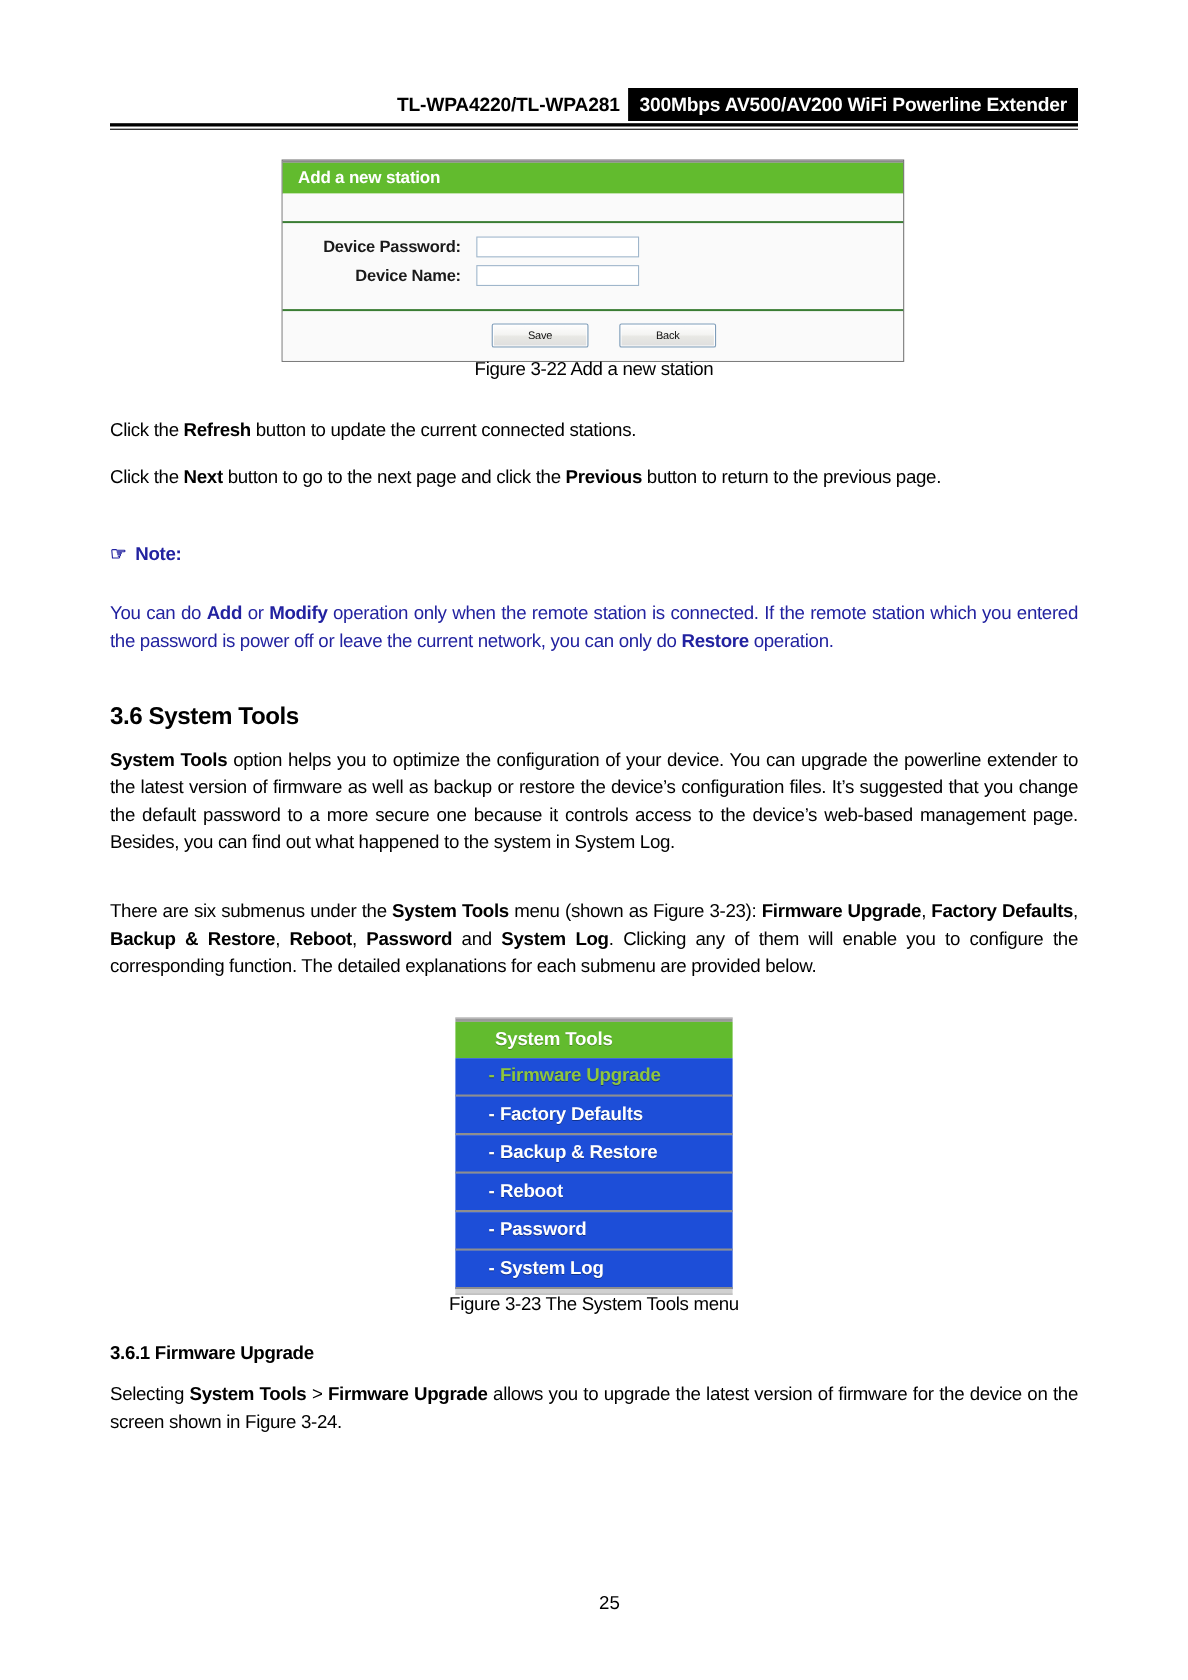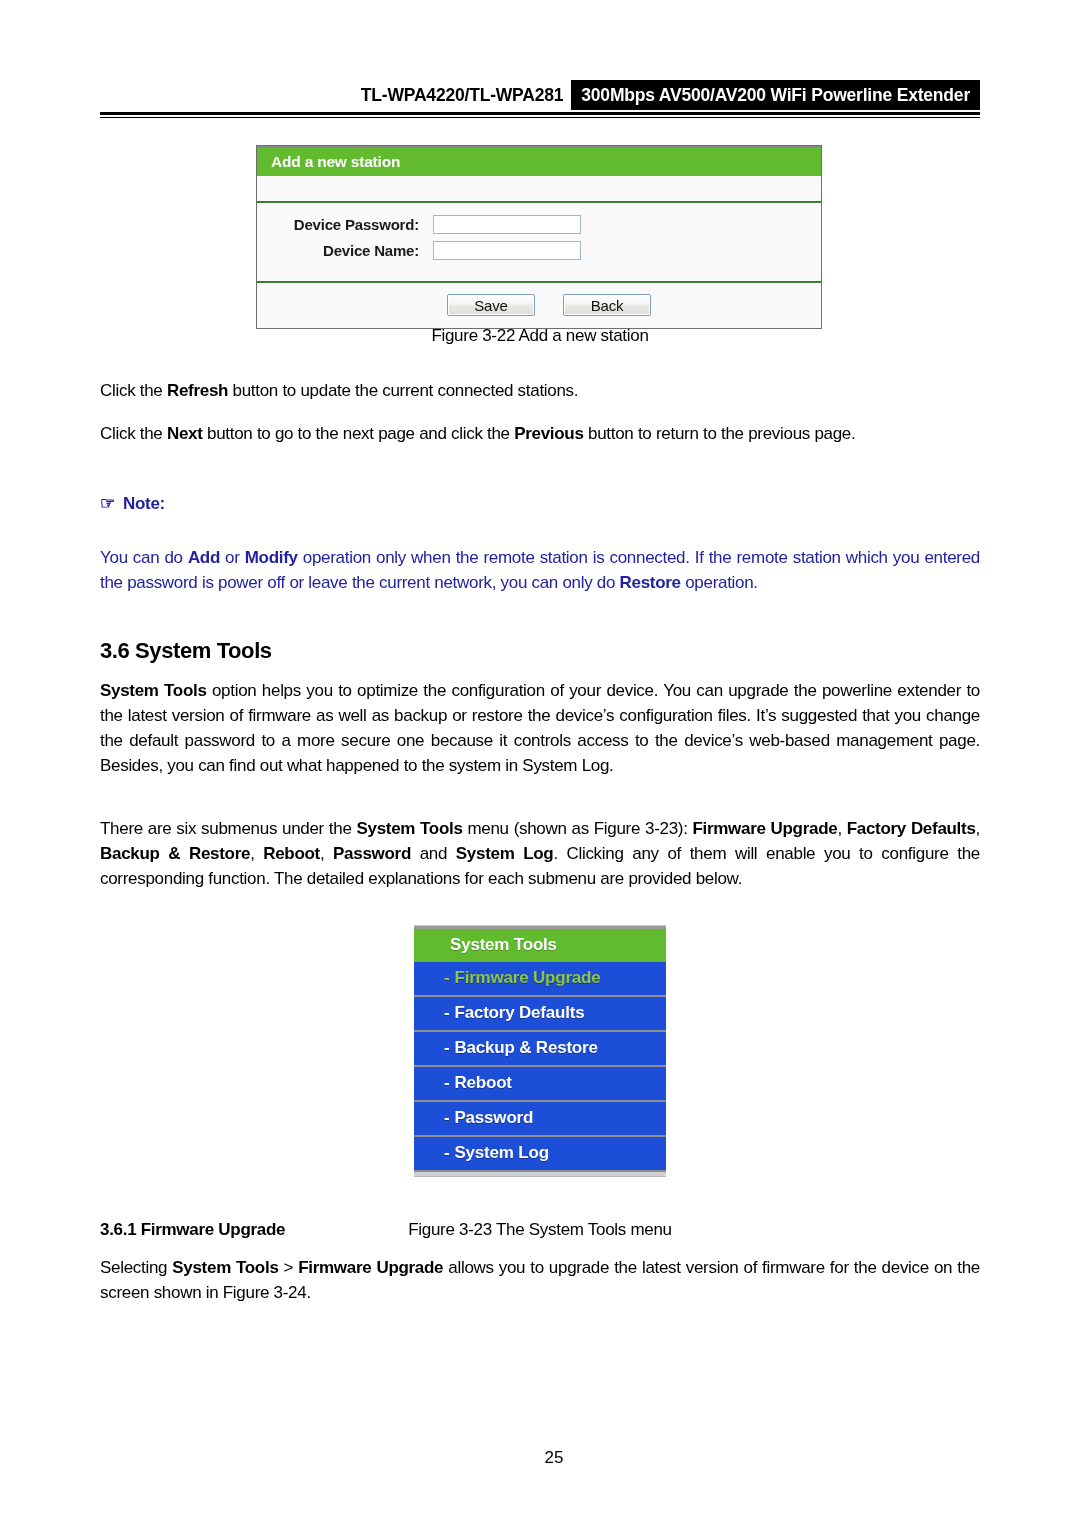--- a/index.html
+++ b/index.html
@@ -146,21 +146,21 @@
     gap: 28px;
     padding-left: 20px;
   }
   .btn {
     width: 88px;
     height: 22px;
     background: linear-gradient(to bottom, #fefefe 0%, #f4f4f2 45%, #e8e8e4 55%, #dedede 100%);
     border: 1px solid #7f9db9;
     border-radius: 2px;
     font-family: "Liberation Sans", sans-serif;
-    font-size: 15px;
+    font-size: 10px;
     color: #101010;
     cursor: pointer;
     box-shadow: inset 0 0 0 1px #ffffff;
     letter-spacing: -0.2px;
   }
 
   
   .caption {
     position: absolute;
     width: 880px;
@@ -364,21 +364,21 @@
     </div>
     <div class="menu-item">
       <span class="dash">-</span><span>Password</span>
     </div>
     <div class="menu-item">
       <span class="dash">-</span><span>System Log</span>
     </div>
     <div class="menu-edge-bottom"></div>
   </div>
 
-  <div class="caption" style="top:1220px;">Figure 3-23 The System Tools menu</div>
+  <div class="caption" style="top:1176px;">Figure 3-23 The System Tools menu</div>
 
   <div class="h3" style="top:1220px;">3.6.1 Firmware Upgrade</div>
 
   <div class="para" style="top:1255px;">
     <span>Selecting </span><b>System Tools</b><span> &gt; </span><b>Firmware Upgrade</b><span> allows you to upgrade the latest version of firmware for the device on the screen shown in Figure 3-24.</span>
   </div>
 
   <div class="page-num">25</div>
 
 </div>

